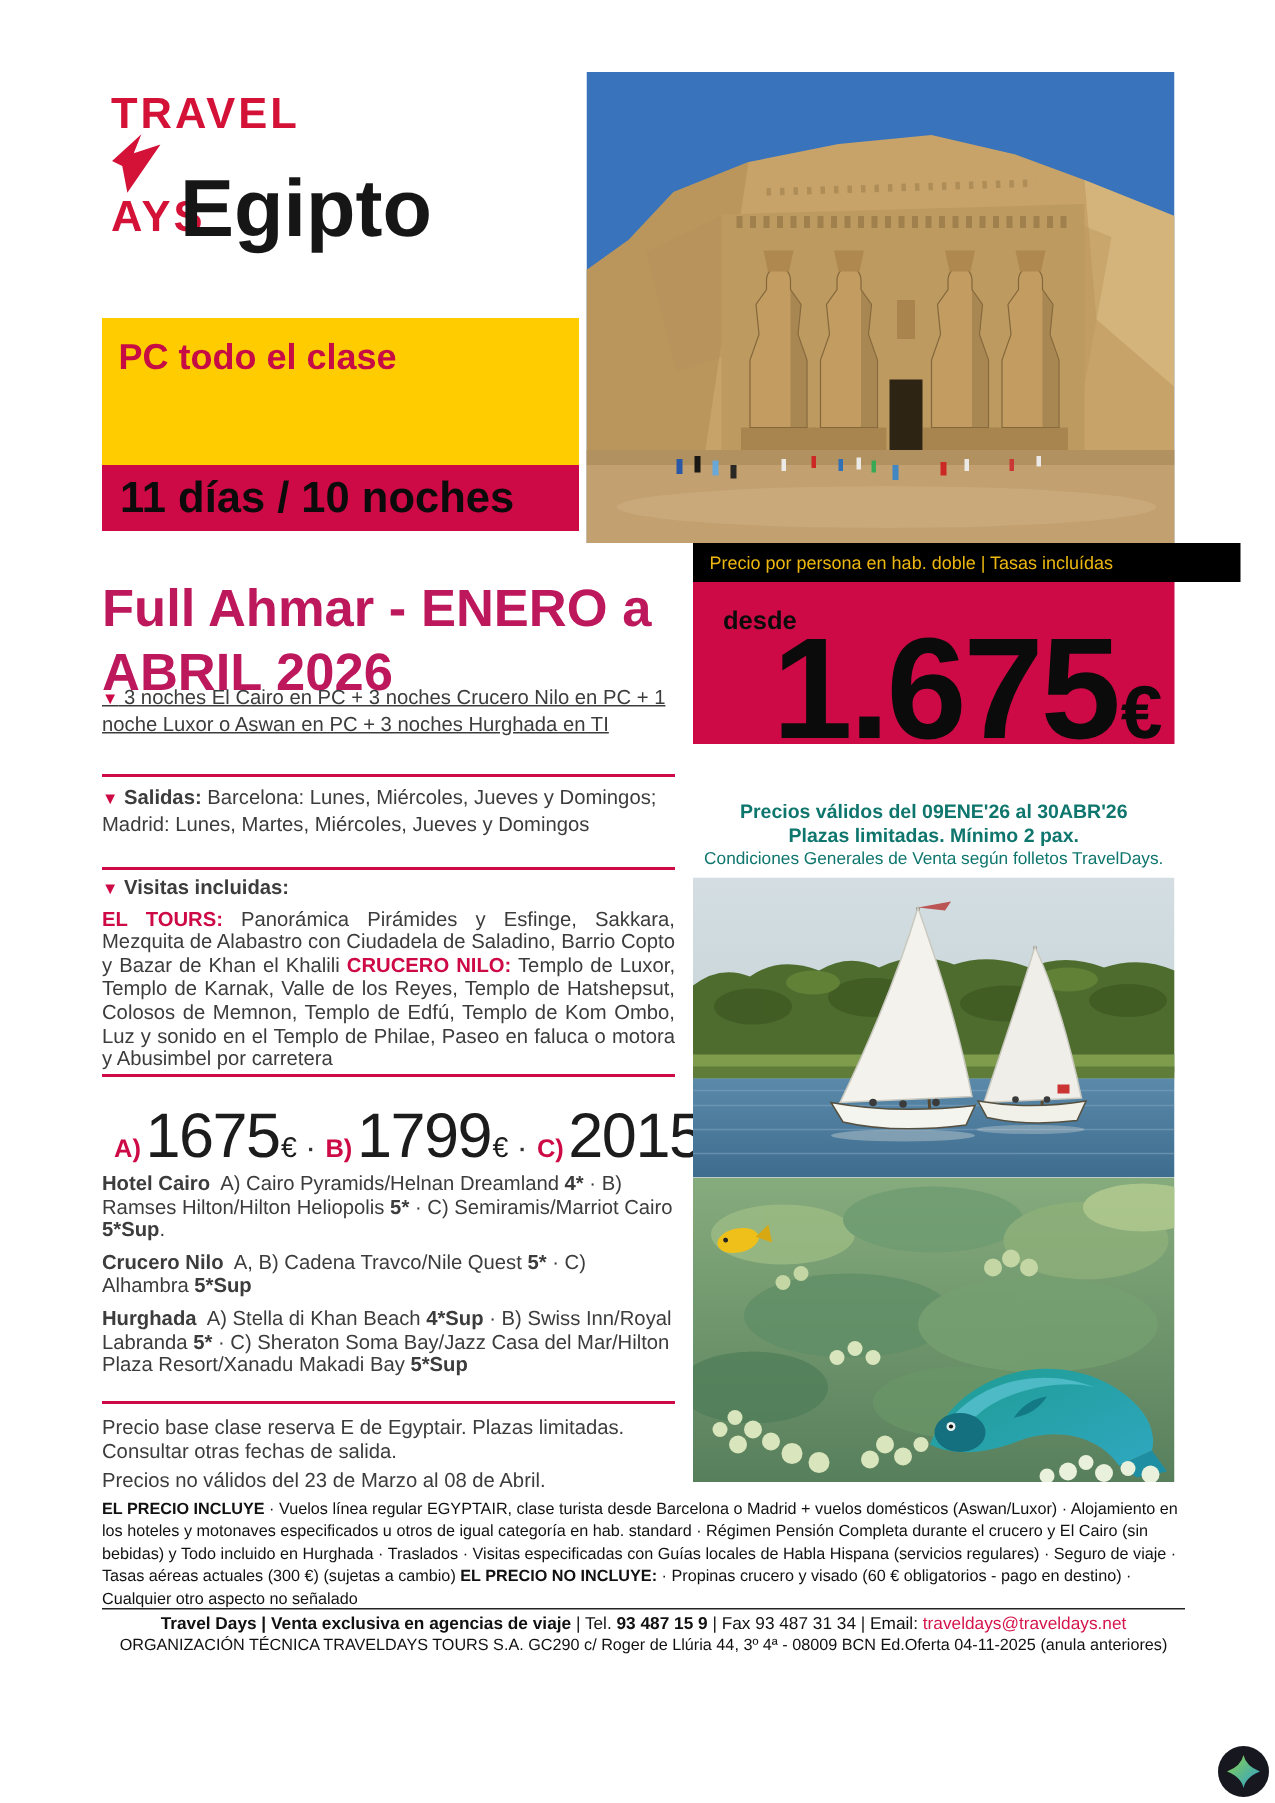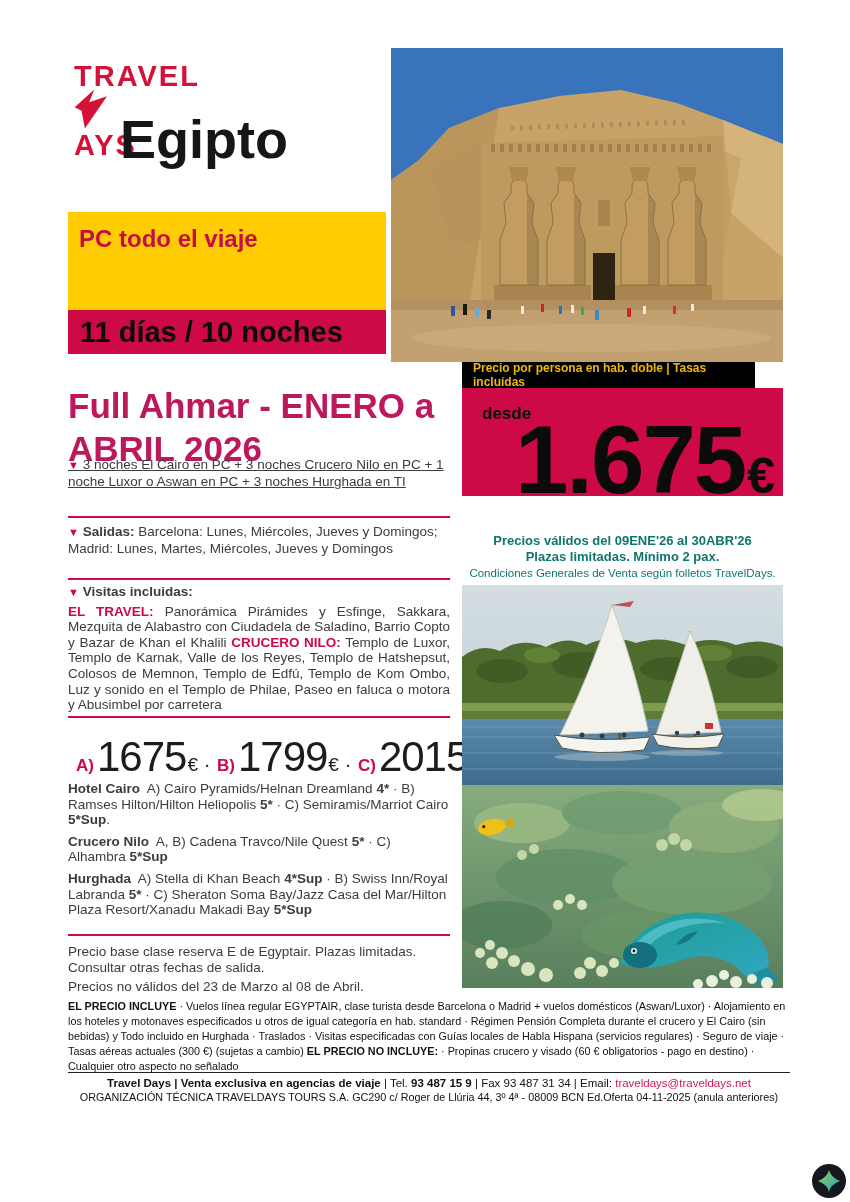--- a/index.html
+++ b/index.html
@@ -36,22 +36,22 @@
   .prices-row .opt-euro{color:#1c1c1c;font-size:19px;margin-left:1px;}
   .prices-row .sep{color:#333;font-weight:bold;font-size:15px;margin:0 7px;}
 
   .hotels{position:absolute;left:68px;top:781px;width:382px;}
   .hotels p{margin:0 0 6px 0;}
   .note1{position:absolute;left:68px;top:944px;width:382px;}
   .note2{position:absolute;left:68px;top:979px;width:382px;}
 
   
   .photo{position:absolute;display:block;}
-  .price-bar{position:absolute;left:462px;top:362px;width:293px;height:26px;background:#000;
-        display:flex;align-items:center;color:#EDB70F;font-weight:bold;font-size:12px;padding-left:11px;box-sizing:border-box;}
+  .price-bar{position:absolute;left:462px;top:362px;width:365px;height:26px;background:#000;
+        display:flex;align-items:center;color:#EDB70F;font-weight:normal;font-size:12px;padding-left:11px;box-sizing:border-box;}
   .price-box{position:absolute;left:462px;top:388px;width:321px;height:108px;background:#CE0A46;}
   .price-box .desde{position:absolute;left:20px;top:16px;font-size:17px;font-weight:bold;color:#0b0b0b;}
   .big-price{position:absolute;right:8px;top:24px;display:flex;align-items:baseline;color:#0b0b0b;}
   .big-price .amount{font-size:96px;font-weight:bold;line-height:1;letter-spacing:-2px;}
   .big-price .euro{font-size:50px;font-weight:bold;margin-left:2px;}
   .valid{position:absolute;left:462px;top:533px;width:321px;text-align:center;color:#0f766e;}
   .valid .v-bold{font-size:13px;font-weight:bold;line-height:15.5px;}
   .valid .v-small{font-size:11.5px;margin-top:3px;}
 
   
@@ -72,21 +72,21 @@
     <span>TRAVEL</span>
       <svg width="34" height="40" viewBox="0 0 40 46">
         <polygon points="2,21 25,0 19,15 40,8 14,46 10,25" fill="#D41238"></polygon>
       </svg>
       <span>AYS</span>
   </div>
 
   <div class="page-title">Egipto</div>
 
   <div class="yellow-banner">
-    <span>PC todo el viaje</span>
+    <span>PC todo el clase</span>
   </div>
   <div class="duration-banner">
     <span>11 días / 10 noches</span>
   </div>
 
   <div class="offer-heading">Full Ahmar - ENERO a ABRIL 2026</div>
 
   <div class="nights body-text">
     <span class="bullet">▼</span>
     <span>3 noches El Cairo en PC + 3 noches Crucero Nilo en PC + 1 noche Luxor o Aswan en PC + 3 noches Hurghada en TI</span>
@@ -101,21 +101,21 @@
   </div>
 
   <div class="rule" style="top:578px"></div>
 
   <div class="visitas body-text">
     <div>
       <span class="bullet">▼</span>
       <b>Visitas incluidas:</b>
     </div>
     <p>
-      <span class="crimson-b">EL TRAVEL:</span>
+      <span class="crimson-b">EL TOURS:</span>
       <span>Panorámica Pirámides y Esfinge, Sakkara, Mezquita de Alabastro con Ciudadela de Saladino, Barrio Copto y Bazar de Khan el Khalili</span>
       <span class="crimson-b">CRUCERO NILO:</span>
       <span>Templo de Luxor, Templo de Karnak, Valle de los Reyes, Templo de Hatshepsut, Colosos de Memnon, Templo de Edfú, Templo de Kom Ombo, Luz y sonido en el Templo de Philae, Paseo en faluca o motora y Abusimbel por carretera</span>
     </p>
   </div>
 
   <div class="rule" style="top:716px"></div>
 
   <div class="prices-row">
     <span class="opt-label">A)</span>

